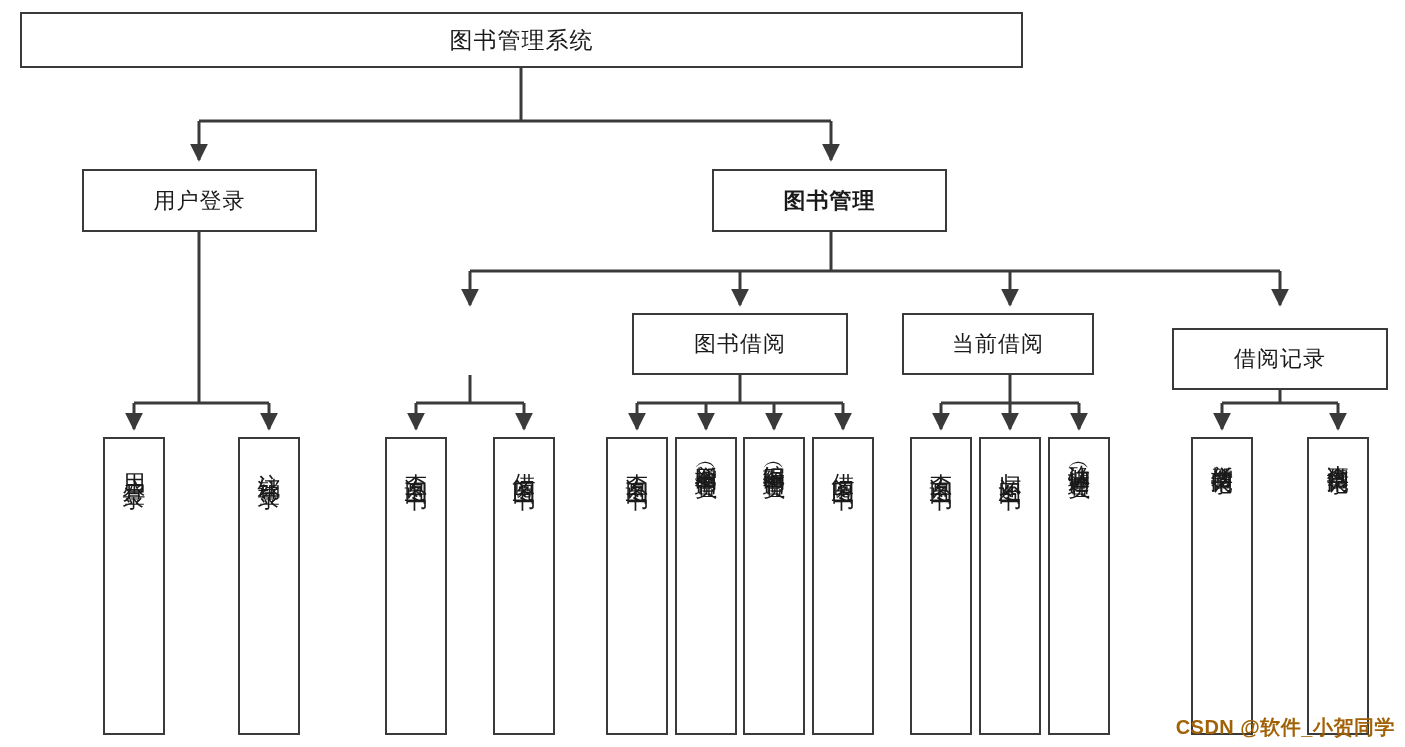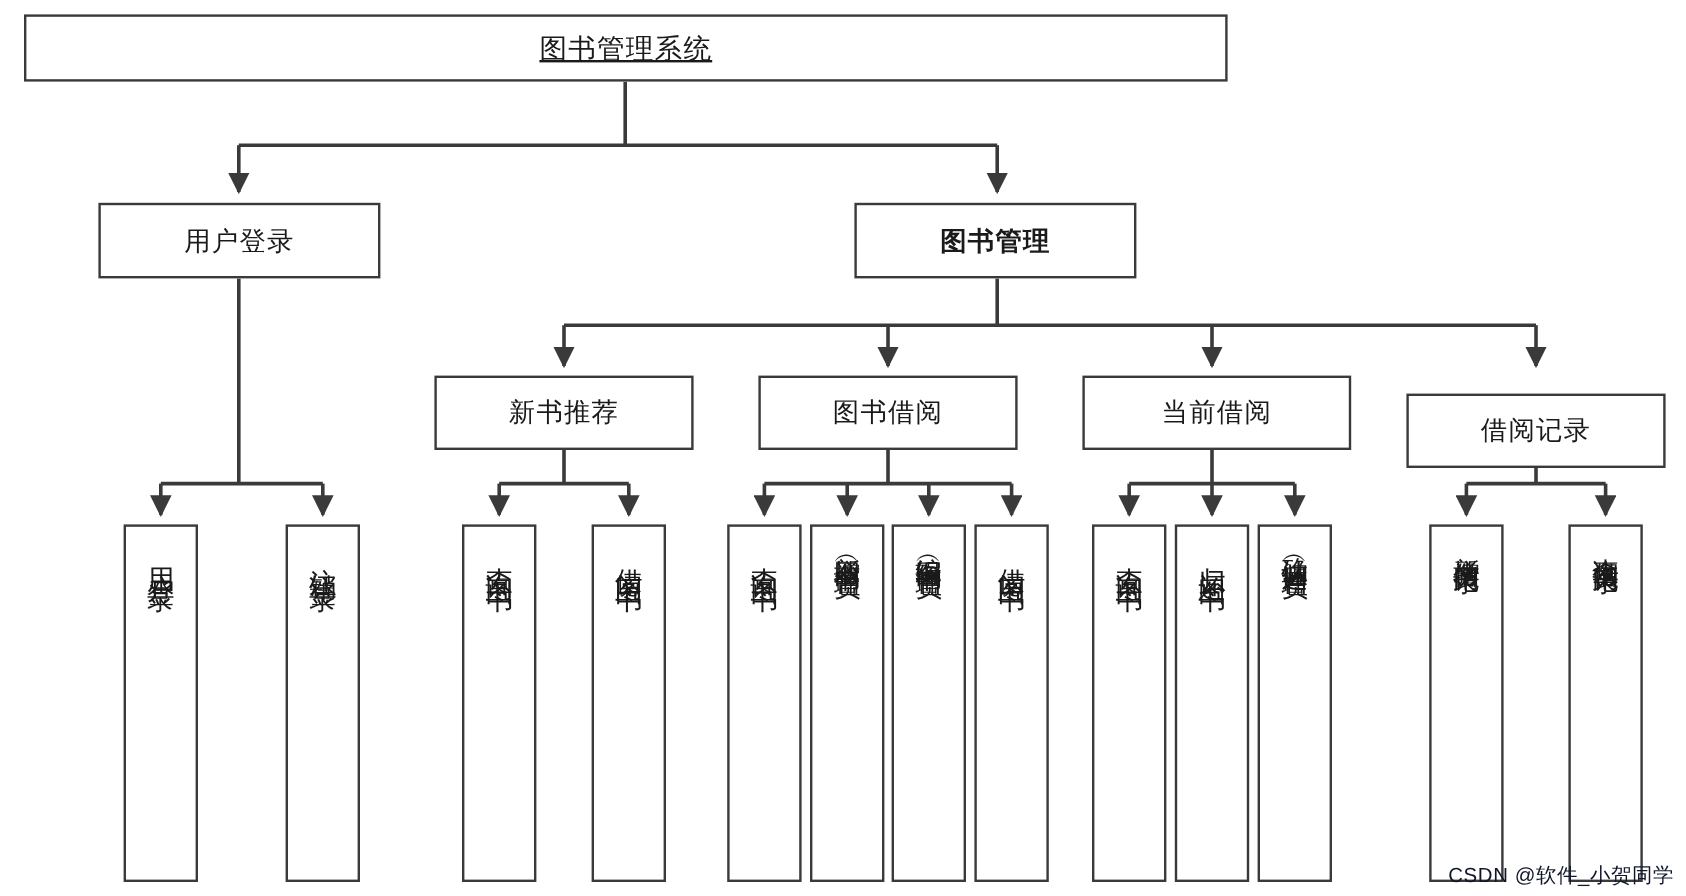--- a/index.html
+++ b/index.html
@@ -38,21 +38,20 @@
     text-align:center;
     white-space:pre;
   }
   
   .node.horiz .node-label{
     font-size:22px;
     letter-spacing:1px;
   }
   .node.root .node-label{
     font-size:23px;
-    text-decoration:underline;
   }
   
   .node.vert{
     align-items:flex-start;
     justify-content:center;
     padding-top:16px;
   }
   .node.vert .node-label{
     writing-mode:vertical-rl;
     text-orientation:upright;
@@ -68,26 +67,27 @@
     font-size:22px;
     letter-spacing:2px;
   }
   .node.vert.mid .node-label{
     letter-spacing:5px;
   }
   #watermark{
     position:absolute;
     right:10px;
     bottom:6px;
-    font-size:17px;
-    color:#0f172a;
+    font-size:20px;
+    color:#a16207;
     letter-spacing:0.5px;
     z-index:5;
     white-space:nowrap;
     font-family:"Liberation Sans","DejaVu Sans",sans-serif;
+    font-weight:bold;
   }
 </style>
 </head>
 <body>
 
 <div id="diagram-root">
 
   <svg id="edges" viewBox="0 0 1405 747" width="1405" height="747" xmlns="http://www.w3.org/2000/svg">
     <defs>
       <marker id="arrow" viewBox="0 0 10 10" refX="9" refY="5" markerWidth="6" markerHeight="6" orient="auto-start-reverse">
@@ -142,27 +142,24 @@
     <span class="node-label">图书管理系统</span>
   </div>
 
   <div class="node horiz" style="left:82px;top:169px;width:235px;height:63px;">
     <span class="node-label">用户登录</span>
   </div>
   <div class="node horiz" style="left:712px;top:169px;width:235px;height:63px;font-weight:bold;">
     <span class="node-label">图书管理</span>
   </div>
 
-  <div class="node horiz" style="left:362px;top:313px;width:216px;height:62px;">
-    <span class="node-label">新书推荐</span>
-  </div>
   <div class="node horiz" style="left:632px;top:313px;width:216px;height:62px;font-family:Liberation Serif, serif;">
     <span class="node-label">图书借阅</span>
   </div>
-  <div class="node horiz" style="left:902px;top:313px;width:224px;height:62px;">
+  <div class="node horiz" style="left:902px;top:313px;width:192px;height:62px;">
     <span class="node-label">当前借阅</span>
   </div>
   <div class="node horiz" style="left:1172px;top:313px;width:216px;height:62px;margin-top:15px;">
     <span class="node-label">借阅记录</span>
   </div>
 
   <div class="node vert mid" style="left:103px;top:437px;width:62px;height:298px;">
     <span class="node-label">用户登录</span>
   </div>
   <div class="node vert mid" style="left:238px;top:437px;width:62px;height:298px;">

